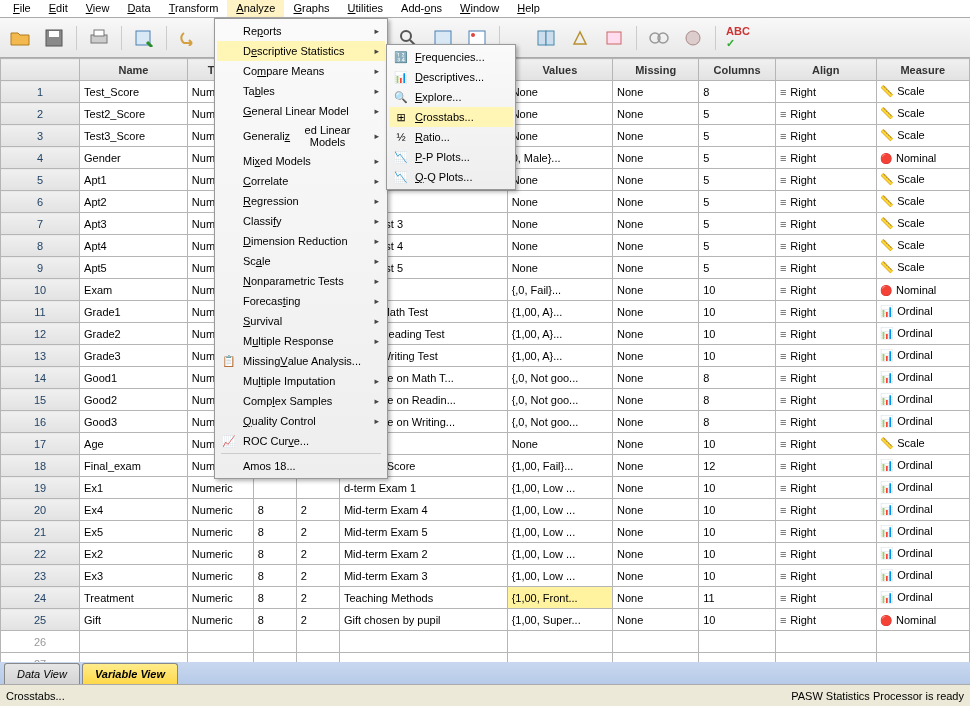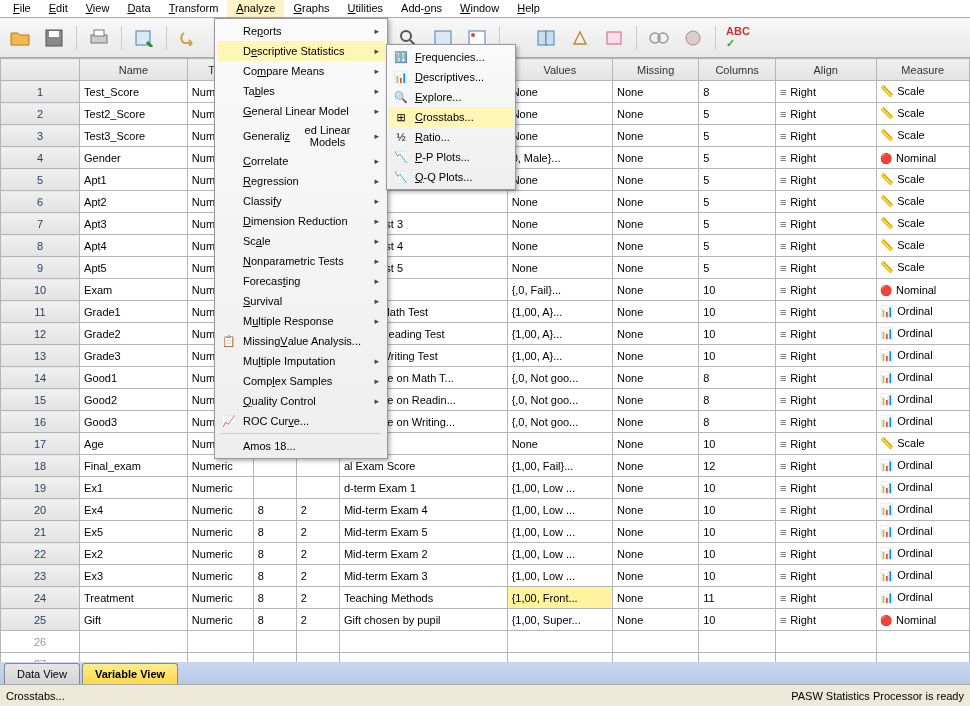--- a/index.html
+++ b/index.html
@@ -13,21 +13,21 @@
 
 
 .toolbar { height:40px; background:linear-gradient(#f8f8f8,#e8e8e8); border-bottom:1px solid #aaa; display:flex; align-items:center; padding:0 6px; gap:6px; position:relative; }
 .tbtn { width:28px; height:28px; display:flex; align-items:center; justify-content:center; font-size:16px; border-radius:3px; }
 .tsep { width:1px; height:24px; background:#ccc; margin:0 2px; }
 
 
 .gridwrap { position:absolute; top:58px; left:0; right:0; bottom:44px; overflow:auto; background:#fff; }
 table { border-collapse:collapse; width:100%; table-layout:fixed; }
 th,td { border:1px solid #b5b5b5; padding:3px 4px; height:22px; text-align:left; white-space:nowrap; overflow:hidden; text-overflow:ellipsis; background:#fff; }
-th { background:linear-gradient(#f0f0f0,#e2e2e2); text-align:center; font-weight:normal; color:#333; }
+th { background:linear-gradient(#f0f0f0,#e2e2e2); text-align:center; font-weight:bold; color:#333; }
 .rownum { background:linear-gradient(#f0f0f0,#e2e2e2); text-align:center; color:#246; }
 .colrownum { width:66px; }
 .colname { width:90px; }
 .coltype { width:55px; }
 .colw { width:36px; }
 .cold { width:36px; }
 .collabel { width:140px; }
 .colvalues { width:88px; }
 .colmissing { width:72px; }
 .colcolumns { width:64px; }
@@ -48,21 +48,21 @@
 .menu .mrow.sub::after { content:"▸"; position:absolute; right:6px; font-size:9px; color:#444; }
 .menu .mrow.hl { background:#fff5b5; }
 .menu .mrow .mico { position:absolute; left:4px; width:16px; height:16px; display:flex; align-items:center; justify-content:center; font-size:11px; }
 .menu .sep { height:1px; background:#ccc; margin:2px 4px; }
 
 .analyzemenu { top:18px; left:214px; width:174px; }
 .submenu { top:44px; left:386px; width:130px; }
 
 
 .tabs { position:absolute; bottom:22px; left:0; right:0; height:22px; background:linear-gradient(#c9d8ef,#b6cae8); display:flex; align-items:flex-end; padding-left:4px; gap:0; }
-.tab { padding:4px 12px; background:linear-gradient(#e6e6e6,#d4d4d4); border:1px solid #888; border-bottom:none; border-radius:3px 3px 0 0; margin-right:2px; }
+.tab { padding:4px 12px; background:linear-gradient(#e6e6e6,#d4d4d4); border:1px solid #888; border-bottom:none; border-radius:3px 3px 0 0; margin-right:2px;font-style:italic; }
 .tab.active { background:linear-gradient(#ffec8b,#ffd84a); font-weight:bold; }
 
 
 .status { position:absolute; bottom:0; left:0; right:0; height:22px; background:#ece9d8; border-top:1px solid #aaa; display:flex; align-items:center; justify-content:space-between; padding:7px 6px; }
 svg { display:block; }
 </style>
 </head>
 <body>
 
 <div class="menubar">
@@ -551,20 +551,21 @@
 </table>
 </div>
 
 <div class="menu analyzemenu">
   <div class="mrow sub">Re<u>p</u>orts</div>
   <div class="mrow sub hl">D<u>e</u>scriptive Statistics</div>
   <div class="mrow sub">Co<u>m</u>pare Means</div>
   <div class="mrow sub">Ta<u>b</u>les</div>
   <div class="mrow sub"><u>G</u>eneral Linear Model</div>
   <div class="mrow sub">Generali<u>z</u>ed Linear Models</div>
+  <div class="mrow sub">Mi<u>x</u>ed Models</div>
   <div class="mrow sub"><u>C</u>orrelate</div>
   <div class="mrow sub"><u>R</u>egression</div>
   <div class="mrow sub">Classi<u>f</u>y</div>
   <div class="mrow sub"><u>D</u>imension Reduction</div>
   <div class="mrow sub">Sc<u>a</u>le</div>
   <div class="mrow sub"><u>N</u>onparametric Tests</div>
   <div class="mrow sub">Forecas<u>t</u>ing</div>
   <div class="mrow sub"><u>S</u>urvival</div>
   <div class="mrow sub">M<u>u</u>ltiple Response</div>
   <div class="mrow"><span class="mico">📋</span>Missing <u>V</u>alue Analysis...</div>

